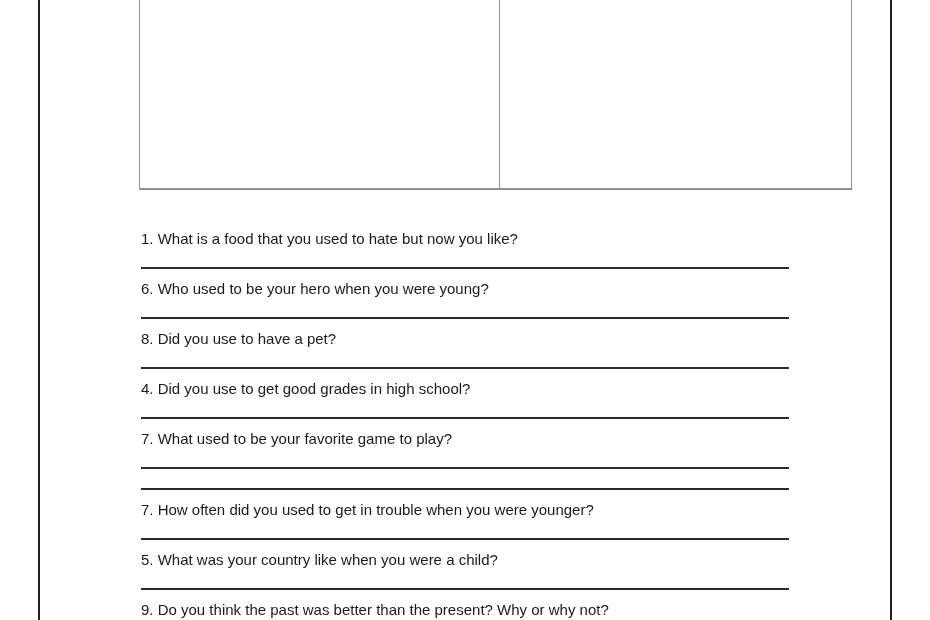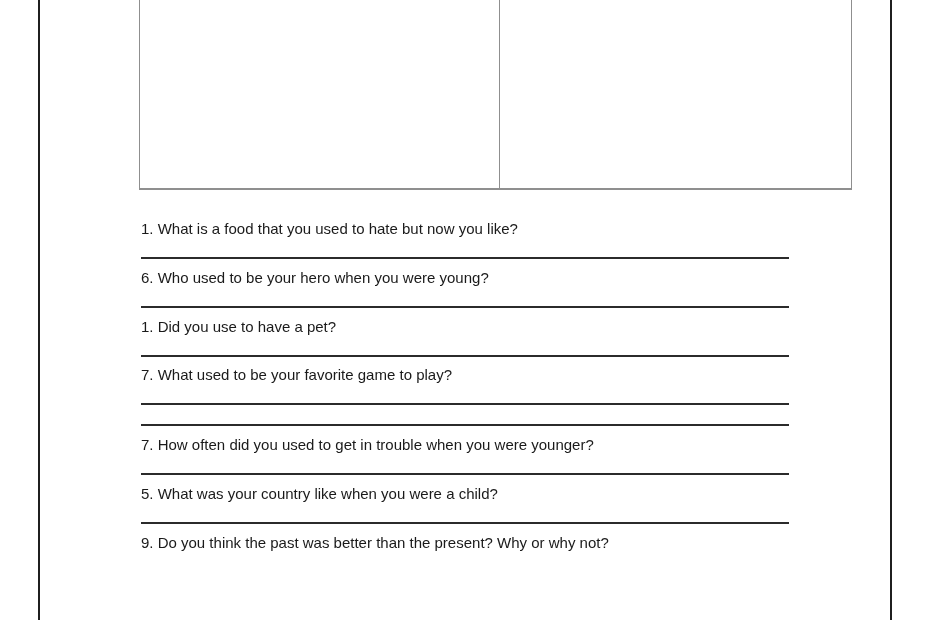--- a/index.html
+++ b/index.html
@@ -44,21 +44,21 @@
   .write-table .cell.right {
     flex: 1;
   }
 
   .questions {
     position: absolute;
     left: 141px;
     top: 219px;
     width: 648px;
   }
-  .qa-item { width: 648px; }
+  .qa-item { width: 648px; margin-top: 10px; }
   .question-text {
     font-size: 15px;
     line-height: 19px;
     height: 19px;
     color: var(--text-color, #1a1a1a);
     white-space: nowrap;
   }
   .answer-line {
     height: 0;
     border-top: 2px solid var(--line-color, #2b2b2b);
@@ -85,24 +85,28 @@
         <div class="question-text">1. What is a food that you used to hate but now you like?</div>
         <div class="answer-line"></div>
       </div>
 
       <div class="qa-item">
         <div class="question-text">6. Who used to be your hero when you were young?</div>
         <div class="answer-line"></div>
       </div>
 
       <div class="qa-item">
-        <div class="question-text">1. Did you use to have a pet?</div>
+        <div class="question-text">8. Did you use to have a pet?</div>
         <div class="answer-line"></div>
       </div>
 
+      <div class="qa-item">
+        <div class="question-text">4. Did you use to get good grades in high school?</div>
+        <div class="answer-line"></div>
+      </div>
 
       <div class="qa-item">
         <div class="question-text">7. What used to be your favorite game to play?</div>
         <div class="answer-line"></div>
       </div>
 
       <div class="qa-item">
         <div class="answer-line"></div>
       </div>
 

